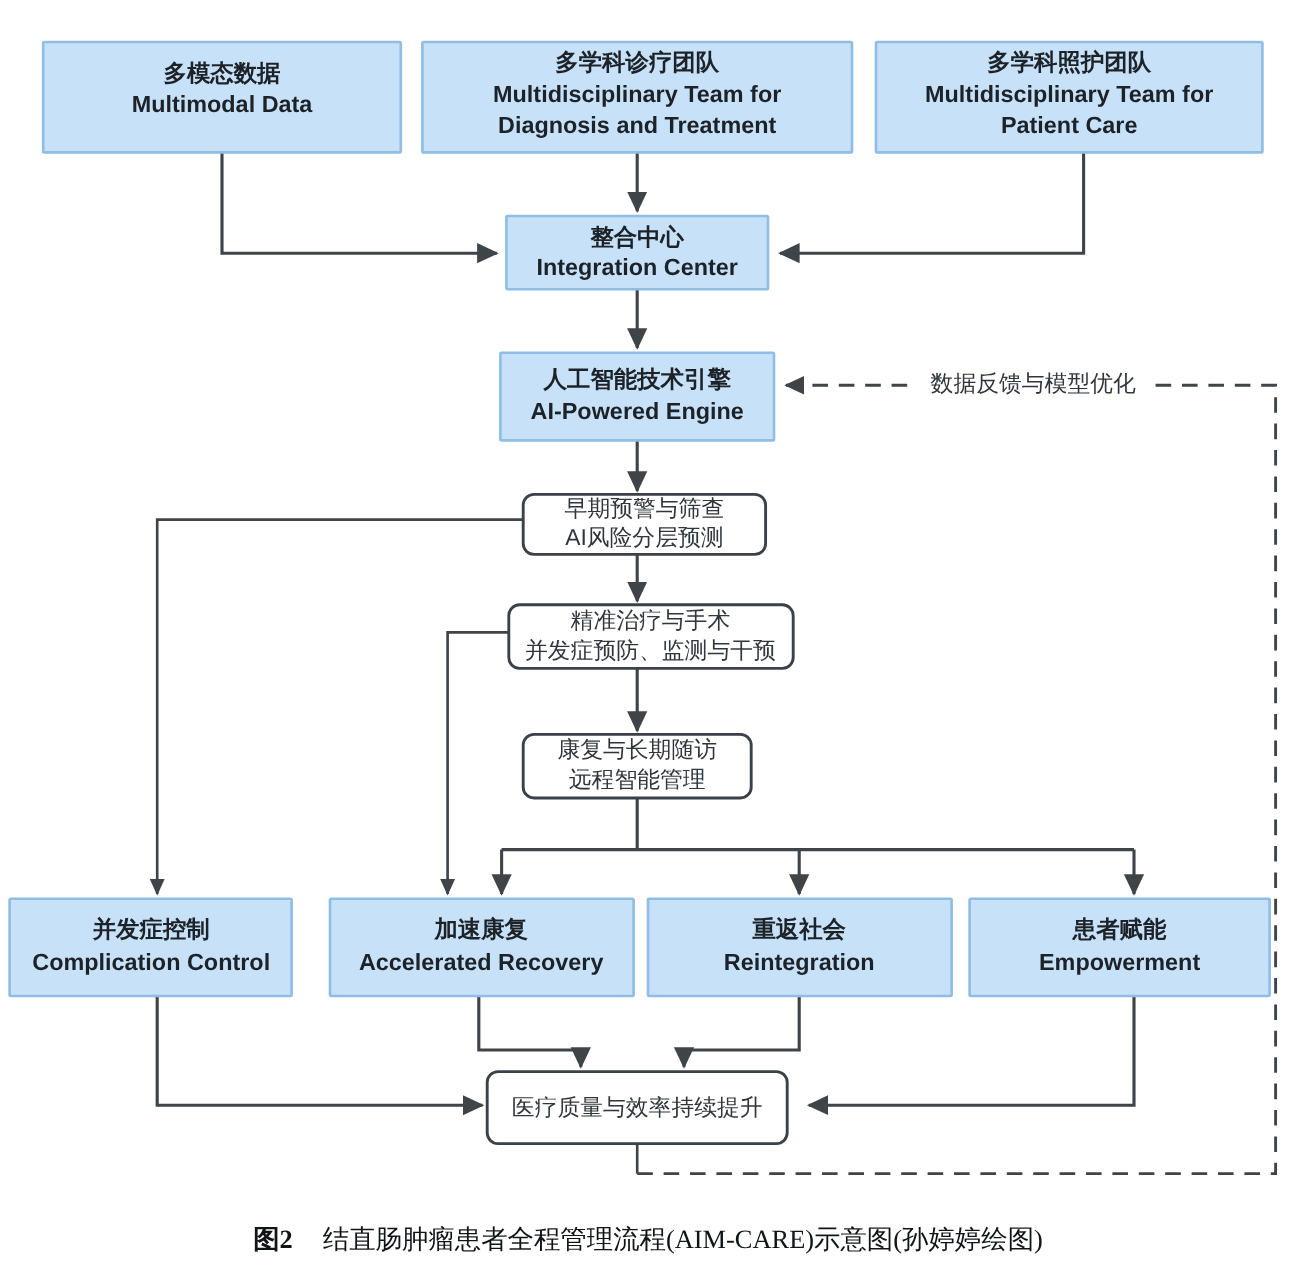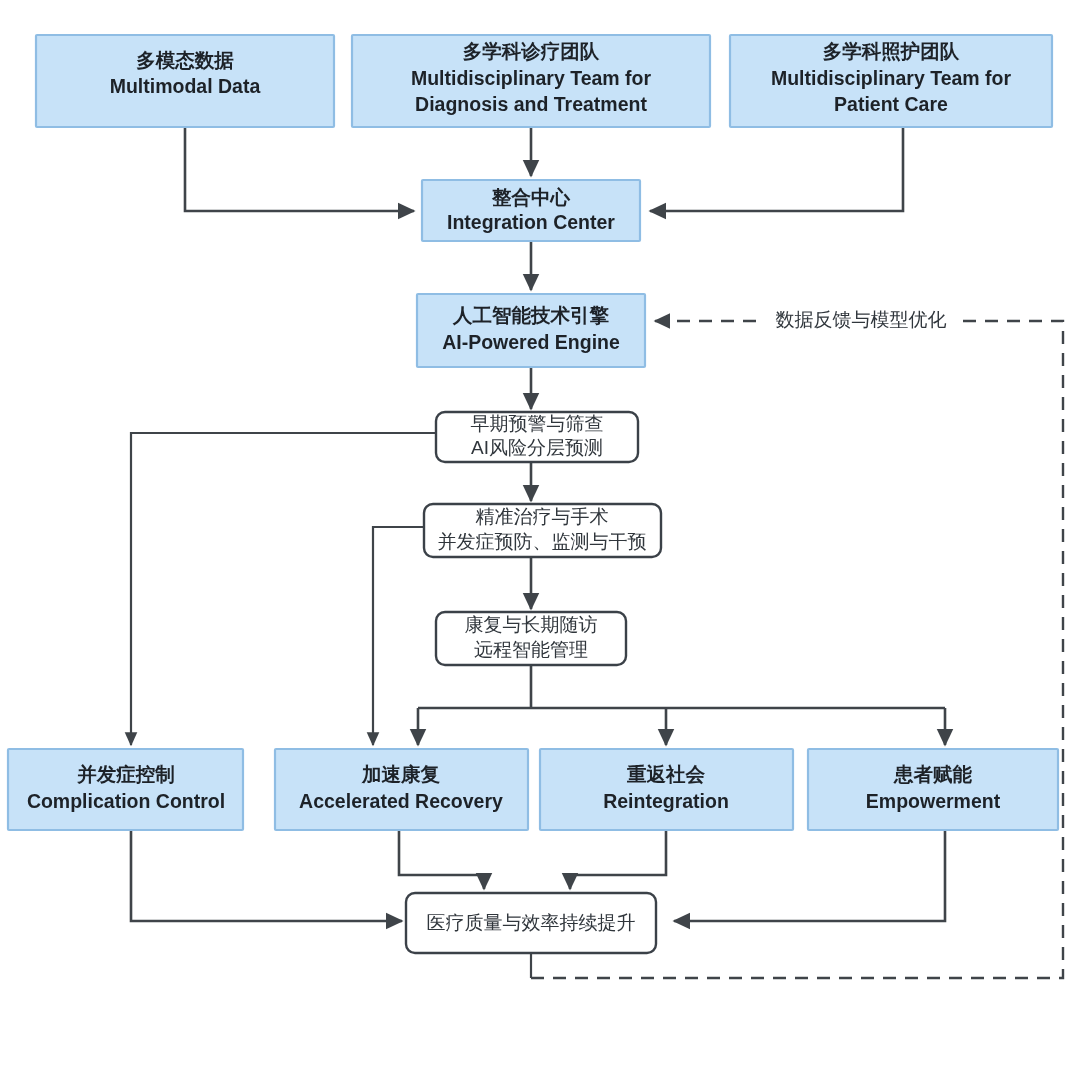--- a/index.html
+++ b/index.html
@@ -229,14 +229,19 @@
       <text class="lbl lbl-blue-en" x="933" y="803">Empowerment</text>
     </g>
 
     <g>
       <rect class="node-white" x="406" y="893" width="250" height="60" rx="9" ry="9"></rect>
       <text class="lbl lbl-white-cn" x="531" y="924">医疗质量与效率持续提升</text>
     </g>
 
   </svg>
 
+  <div class="caption">
+    <span class="cap-num">图2</span>
+    <span style="display:inline-block;width:14px"></span>
+    <span class="cap-text">结直肠肿瘤患者全程管理流程(AIM-CARE)示意图(孙婷婷绘图)</span>
+  </div>
 
 </div>
 
 </body></html>

